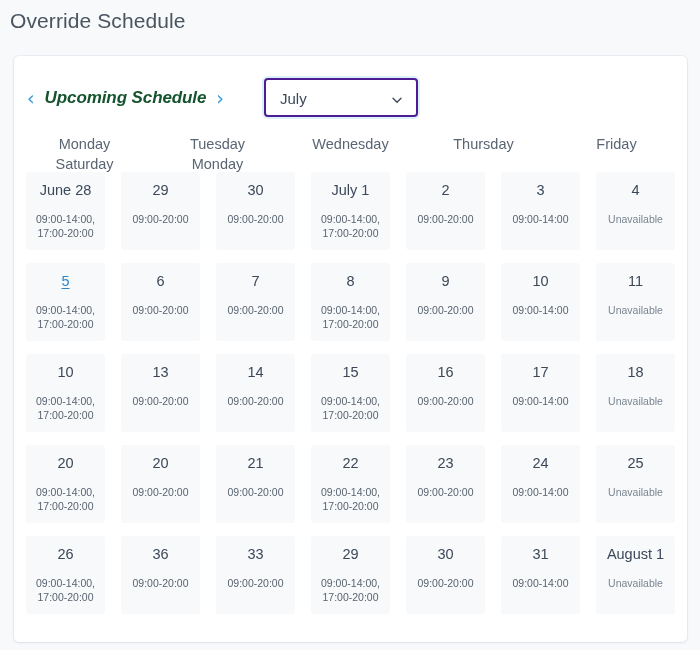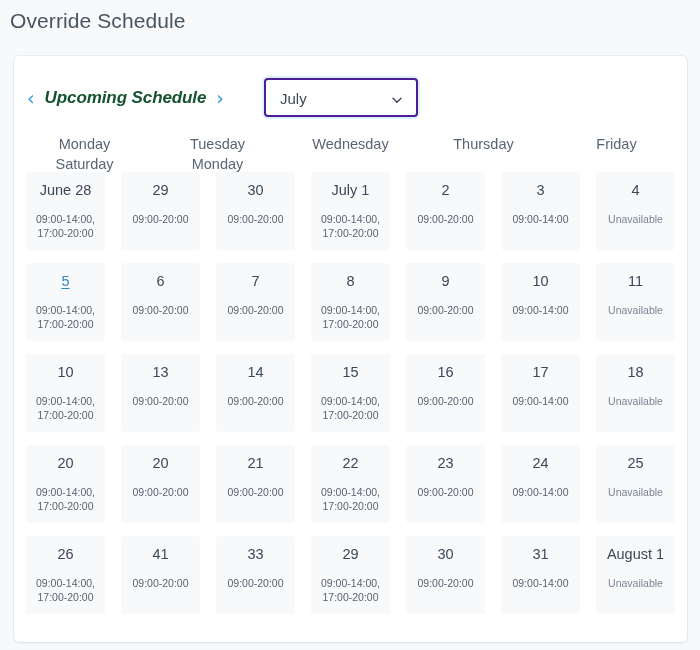--- a/index.html
+++ b/index.html
@@ -345,21 +345,21 @@
         <div class="cell unavailable">
           <div class="daynum">25</div>
           <div class="hours">Unavailable</div>
         </div>
         <div class="cell">
           <div class="daynum">26</div>
           <div class="hours">09:00-14:00,
 17:00-20:00</div>
         </div>
         <div class="cell">
-          <div class="daynum">41</div>
+          <div class="daynum">36</div>
           <div class="hours">09:00-20:00</div>
         </div>
         <div class="cell">
           <div class="daynum">33</div>
           <div class="hours">09:00-20:00</div>
         </div>
         <div class="cell">
           <div class="daynum">29</div>
           <div class="hours">09:00-14:00,
 17:00-20:00</div>

